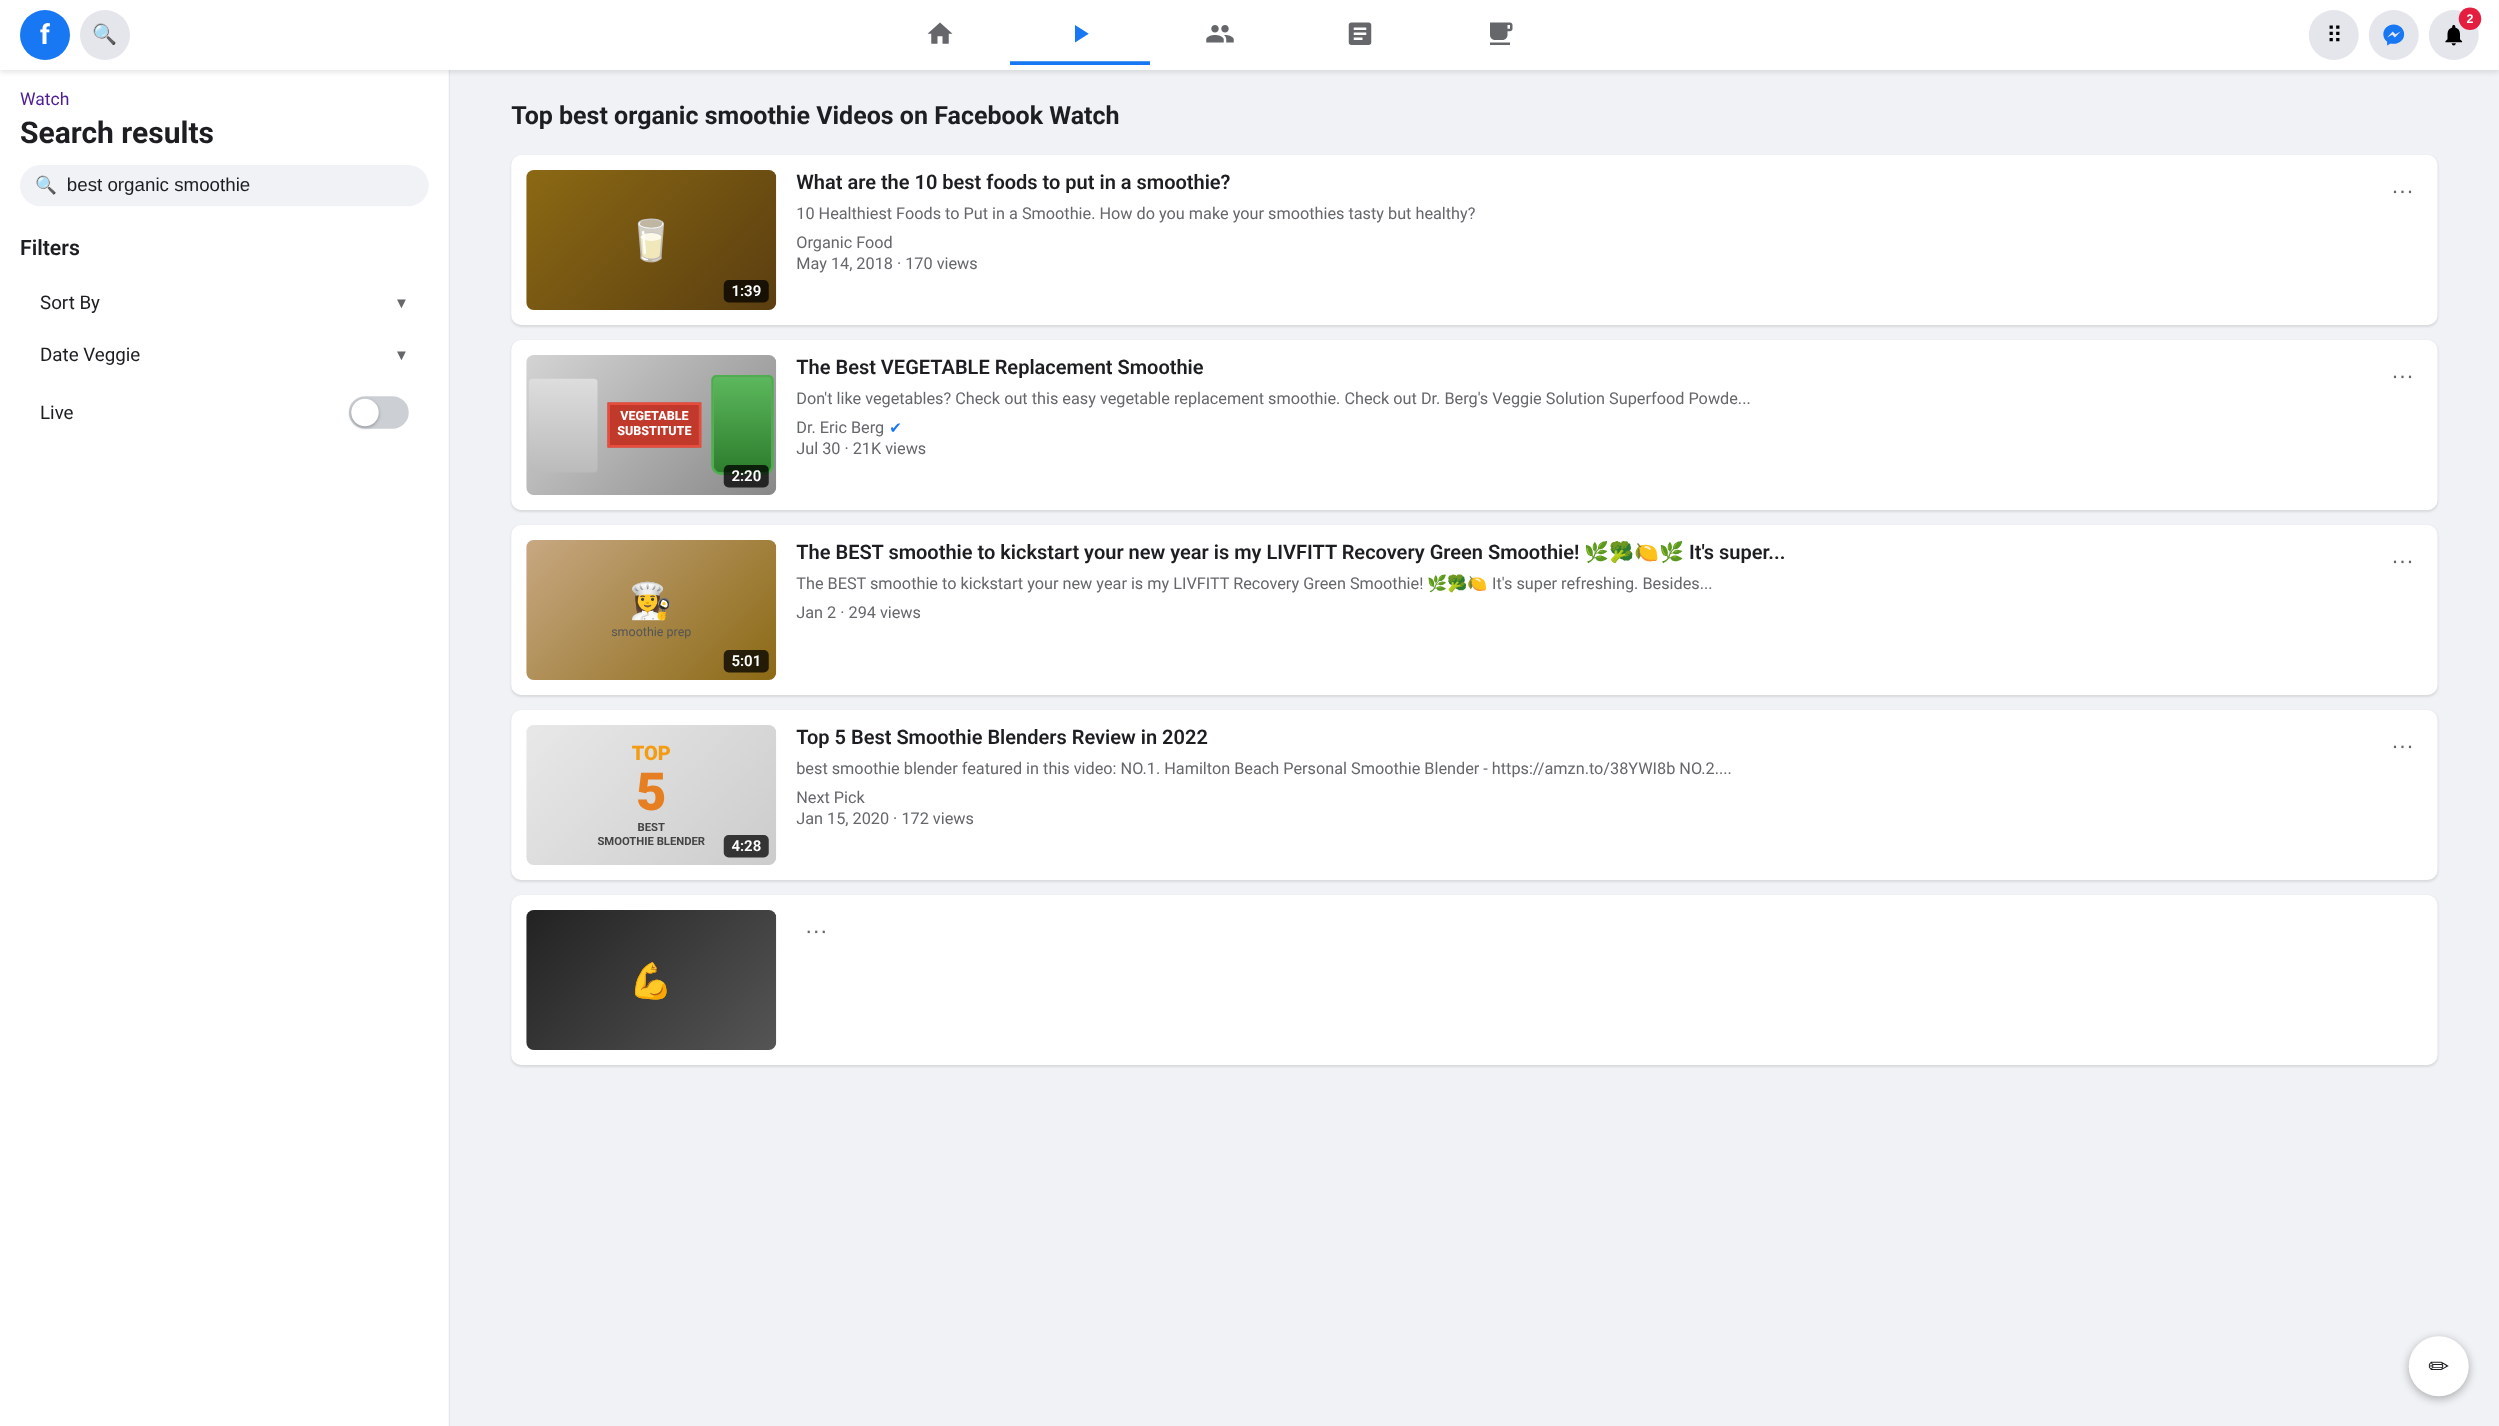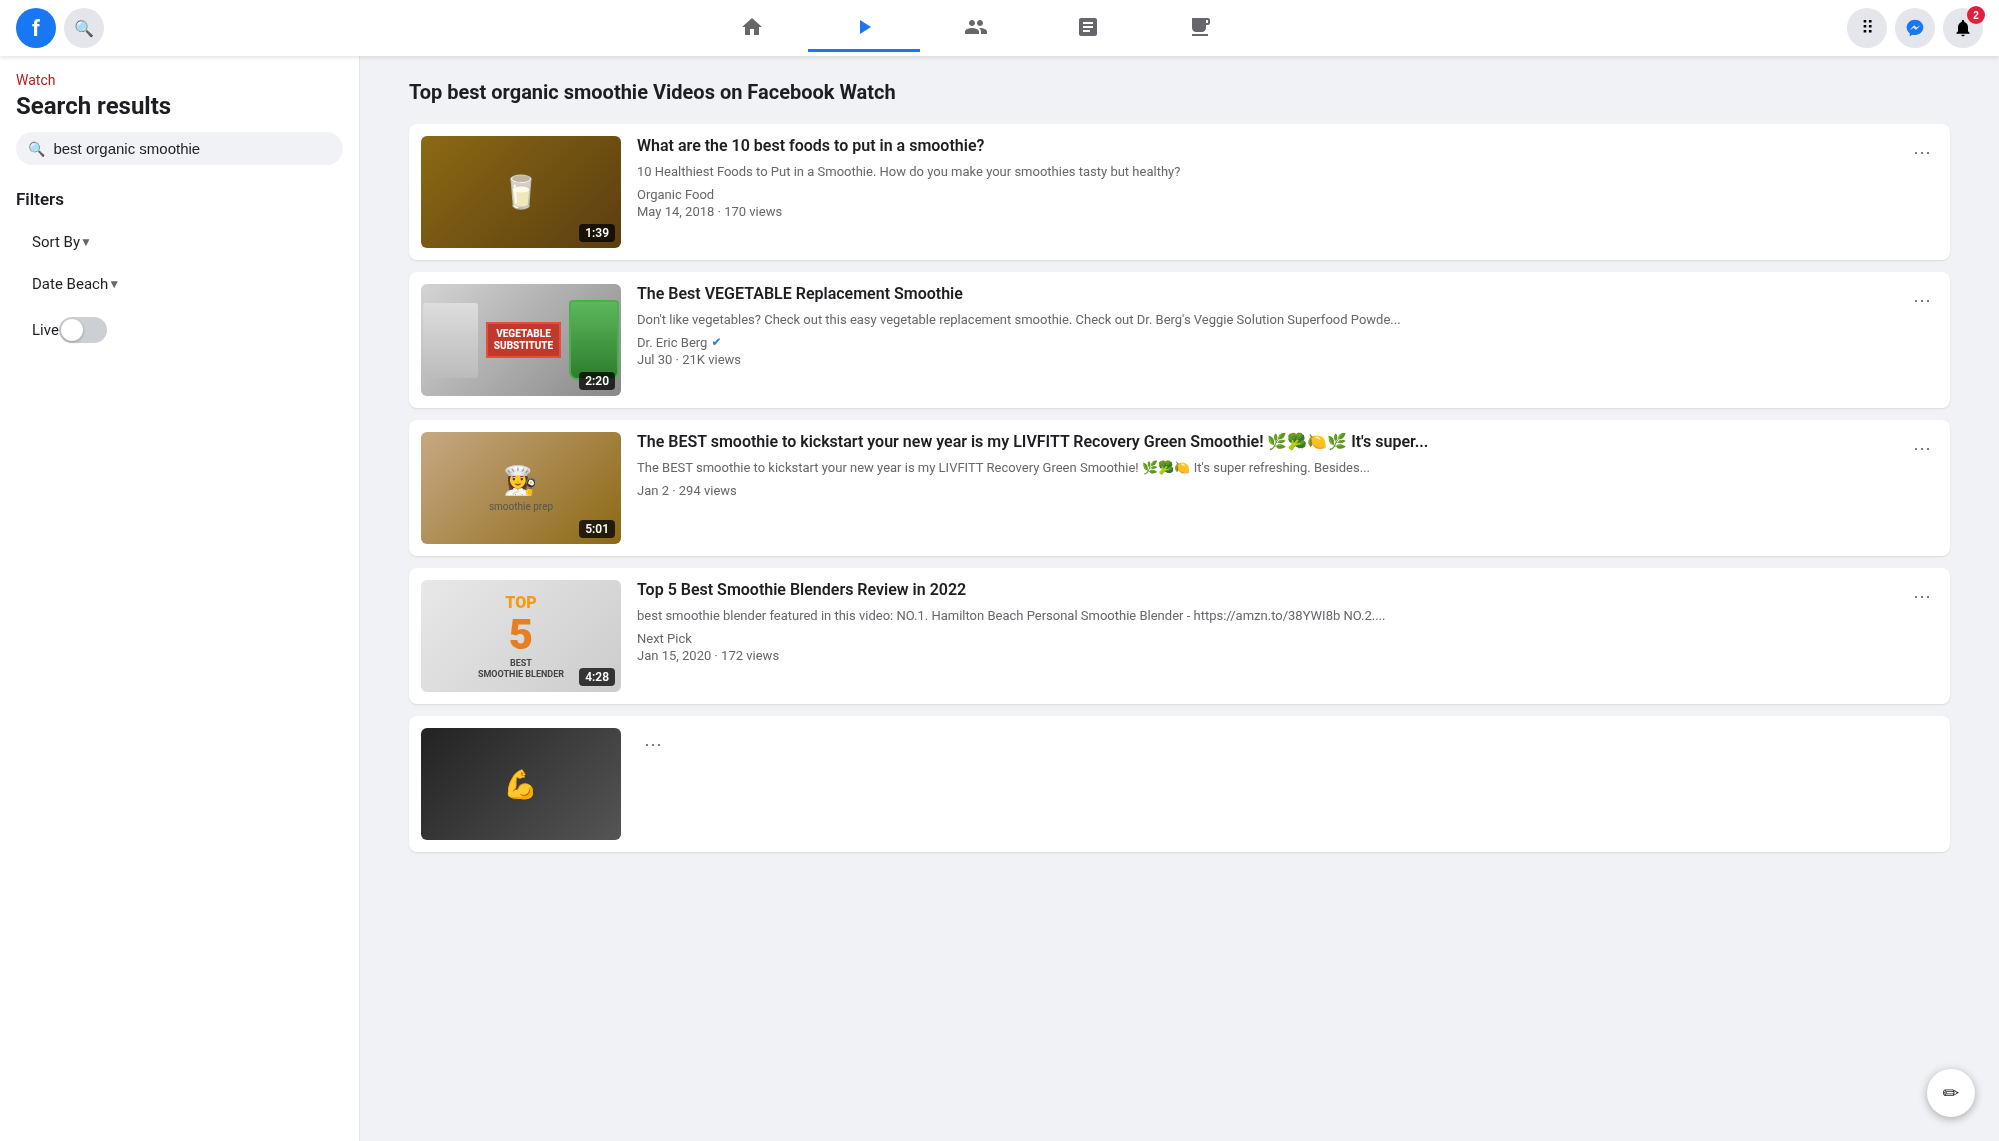--- a/index.html
+++ b/index.html
@@ -45,35 +45,35 @@
 
     
     .layout { display: flex; padding-top: 56px; min-height: 100vh; }
 
     
     .sidebar {
       width: 360px; min-width: 360px; background: #fff;
       padding: 16px 0; position: fixed; top: 56px; left: 0; bottom: 0;
       overflow-y: auto; border-right: 1px solid #e4e6eb;
     }
-    .sidebar-watch-label { font-size: 14px; color: #b91c1c; padding: 0 16px; }
+    .sidebar-watch-label { font-size: 14px; color: #4c1d95; padding: 0 16px; }
     .sidebar-title { font-size: 24px; font-weight: 700; color: #1c1e21; padding: 4px 16px 12px; }
     .search-box {
       margin: 0 16px 16px; display: flex; align-items: center;
       background: #f0f2f5; border-radius: 20px; padding: 8px 12px; gap: 8px;
     }
     .search-box input {
       border: none; background: transparent; font-size: 15px; color: #1c1e21;
       outline: none; flex: 1;
     }
     .search-icon-sm { color: #65676b; font-size: 14px; }
 
     .filters-title { font-size: 17px; font-weight: 600; padding: 8px 16px 12px; }
     .filter-row {
-      display: flex; align-items: center; 
+      display: flex; align-items: center; justify-content: space-between;
       padding: 12px 32px; cursor: pointer;
     }
     .filter-label { font-size: 15px; color: #1c1e21; }
     .chevron { color: #65676b; font-size: 12px; }
 
     
     .toggle-switch {
       width: 48px; height: 26px; background: #ccd0d5; border-radius: 13px;
       position: relative; cursor: pointer; flex-shrink: 0;
     }
@@ -210,21 +210,21 @@
     </div>
 
     <div class="filters-title">Filters</div>
 
     <div class="filter-row">
       <span class="filter-label">Sort By</span>
       <span class="chevron">▼</span>
     </div>
 
     <div class="filter-row">
-      <span class="filter-label">Date Beach</span>
+      <span class="filter-label">Date Veggie</span>
       <span class="chevron">▼</span>
     </div>
 
     <div class="filter-row">
       <span class="filter-label">Live</span>
       <div class="toggle-switch">
         <div class="knob"></div>
       </div>
     </div>
   </aside>

